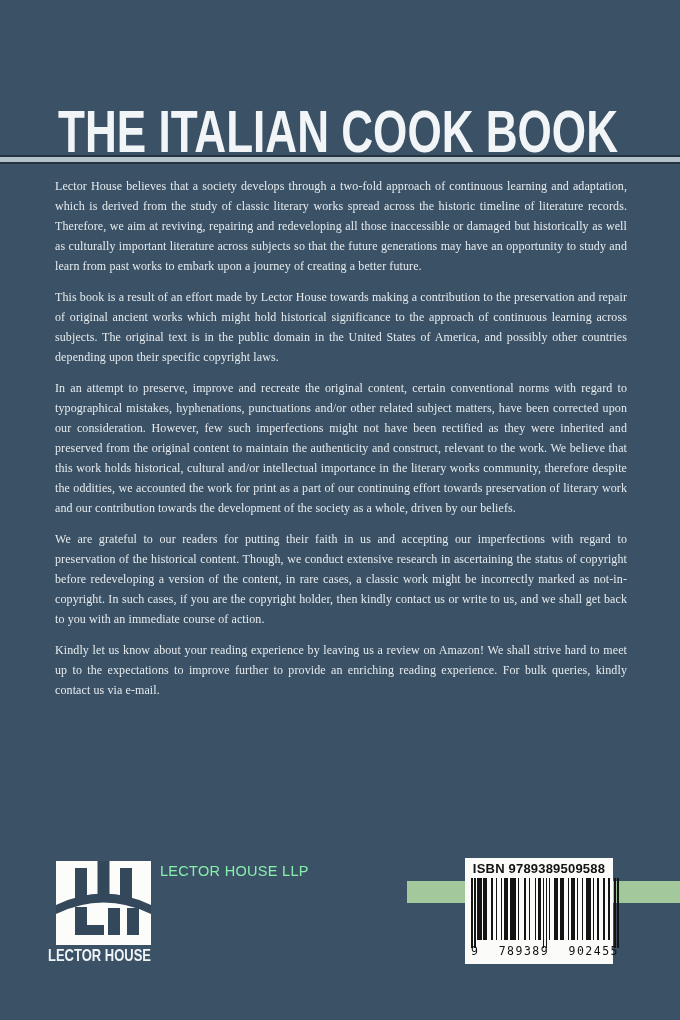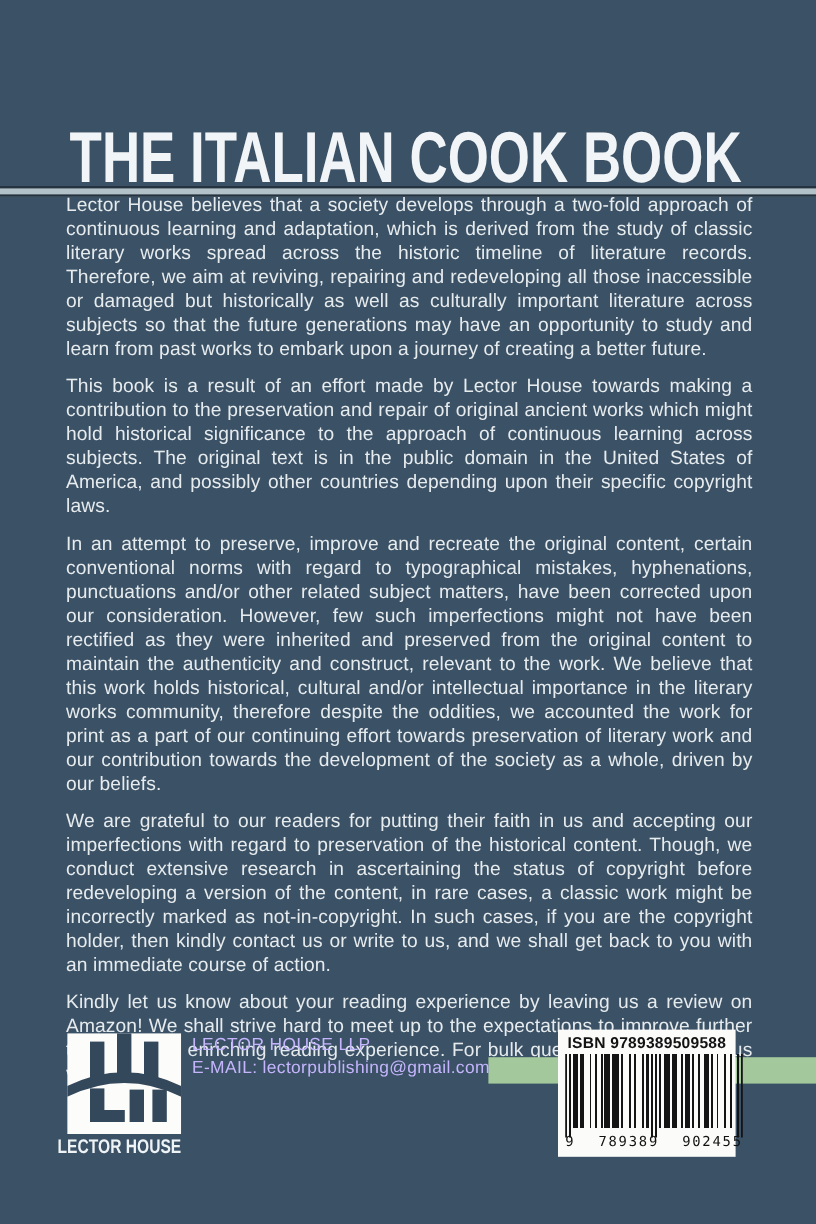--- a/index.html
+++ b/index.html
@@ -16,37 +16,38 @@
     font-weight:bold;
     fill:#f2f5f7;
   }
   .divider{
     position:absolute;top:155px;left:0;right:0;
     height:5px;background:#b3c1c9;
     border-top:2px solid #24333f;
     border-bottom:2px solid #24333f;
   }
   .blurb{
-    position:absolute;top:162px;left:55px;width:572px;
+    position:absolute;top:176px;left:55px;width:572px;
     color:#e6ebee;
-    font-size:16px;line-height:20px;
+    font-size:12px;line-height:20px;
     text-align:justify;
     letter-spacing:0.1px;
+    font-family:Liberation Serif, serif;
   }
   .blurb p{margin:0 0 11px 0;}
   
   .logo-svg{position:absolute;left:56px;top:861px;}
   .logo-caption-svg{position:absolute;left:47px;top:946px;}
   .logo-caption-svg text{
     font-family:"Liberation Sans",sans-serif;
     font-weight:bold;fill:#eef3f6;
   }
   .publisher{
     position:absolute;left:160px;top:862px;
-    color:#c4b5fd;font-size:14.5px;line-height:19px;
+    color:#86efac;font-size:14.5px;line-height:19px;
     letter-spacing:0.3px;
   }
   .accent-band{
     position:absolute;left:407px;top:881px;width:273px;height:22px;
     background:#a2c89c;
   }
   .barcode-box{
     position:absolute;left:465px;top:858px;width:148px;height:106px;
     background:#fbfbf9;
   }
@@ -101,21 +102,20 @@
       <rect x="52" y="47" width="12" height="27"></rect>
       <rect x="71" y="47" width="12" height="27"></rect>
     </g>
   </svg>
   <svg class="logo-caption-svg" width="106" height="19">
     <text x="1" y="15" font-size="16.5" textLength="103" lengthAdjust="spacingAndGlyphs">LECTOR HOUSE</text>
   </svg>
 
   <div class="publisher">
     <div>LECTOR HOUSE LLP</div>
-    <div>E-MAIL: lectorpublishing@gmail.com</div>
   </div>
 
   <div class="barcode-box">
     <div class="isbn-label">ISBN 9789389509588</div>
     <svg class="bars-svg" id="barcode-svg" width="148" height="70" viewBox="0 0 95 70" preserveAspectRatio="none" shape-rendering="crispEdges">
         <rect x="0" y="0" width="1" height="70" fill="#141414"></rect>
         <rect x="2" y="0" width="1" height="70" fill="#141414"></rect>
         <rect x="4" y="0" width="3" height="62" fill="#141414"></rect>
         <rect x="8" y="0" width="2" height="62" fill="#141414"></rect>
         <rect x="13" y="0" width="1" height="62" fill="#141414"></rect>

